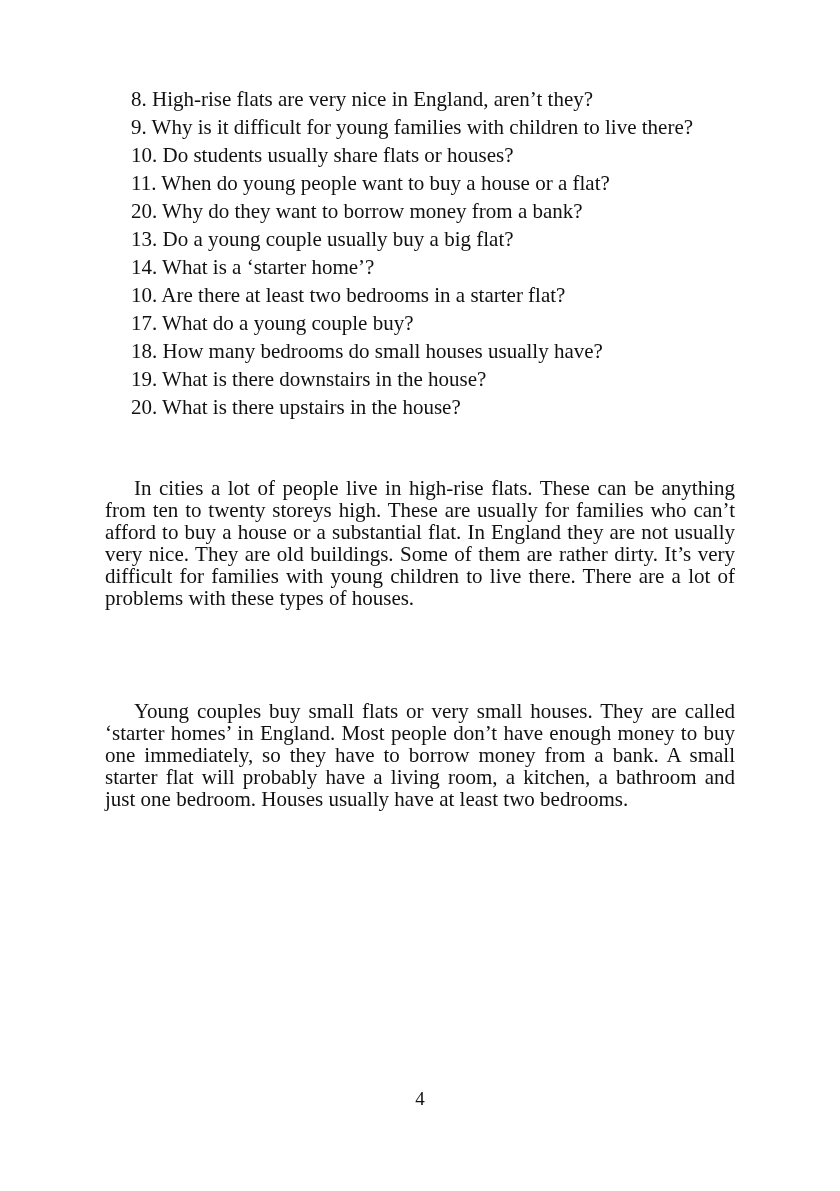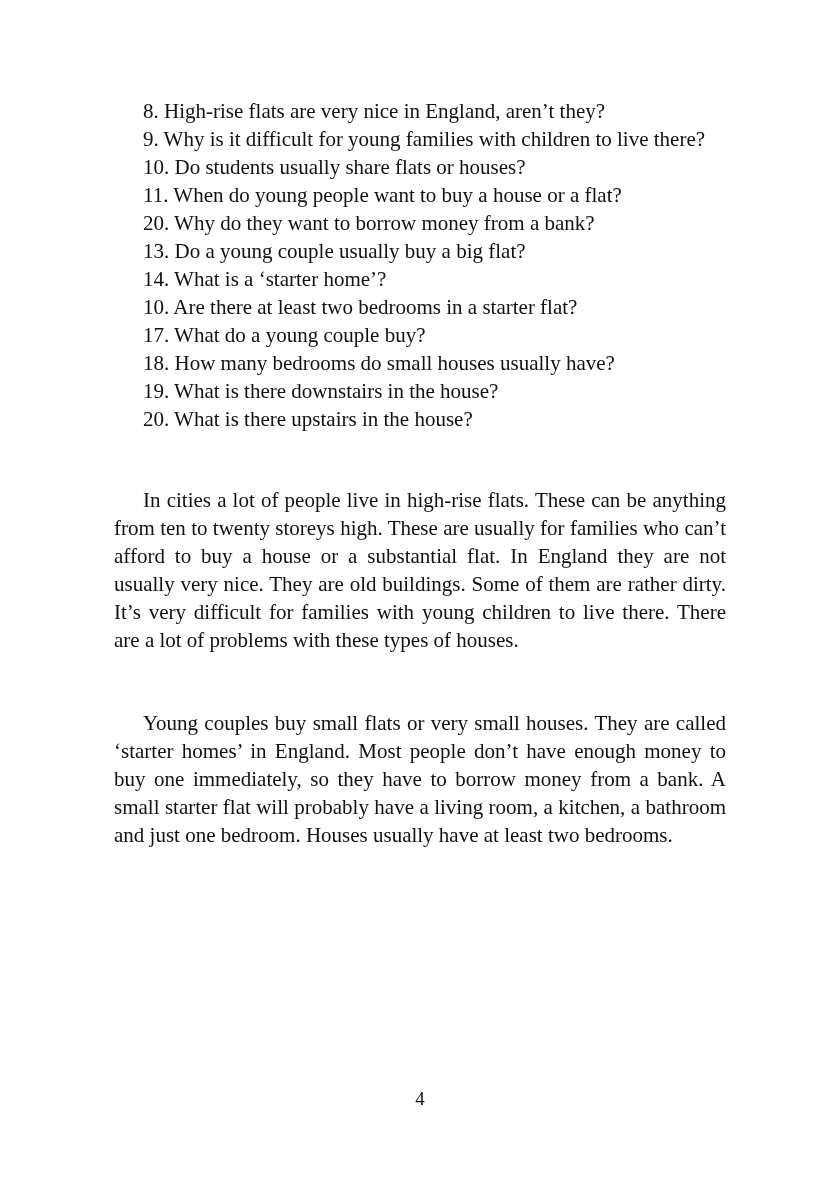--- a/index.html
+++ b/index.html
@@ -3,26 +3,26 @@
 <meta charset="utf-8">
 <style>
   html, body { margin: 0; padding: 0; background: #ffffff; }
   body { width: 840px; height: 1191px; position: relative; overflow: hidden; }
   .page {
     position: absolute; left: 0; top: 0; width: 840px; height: 1191px;
     font-family: "Liberation Serif", "DejaVu Serif", serif;
     color: #111111;
     font-size: 21px;
   }
-  .questions { position: absolute; left: 131px; top: 85px; margin: 12px; padding: 0; list-style: none; }
+  .questions { position: absolute; left: 131px; top: 85px; margin: 0; padding: 0; list-style: none; }
   .questions li { line-height: 28px; height: 28px; white-space: nowrap; }
   .section { position: absolute; left: 102px; width: 636px; }
   .section .heading { padding-left: 29px; line-height: 28px; height: 28px; }
   .section .para {
-    line-height: 28px; text-align: justify; text-indent: 29px; margin: 12px;
+    line-height: 22px; text-align: justify; text-indent: 29px; margin: 3px;
   }
   #training1 { top: 474px; }
   #training2 { top: 697px; }
   .page-number { position: absolute; left: 0; width: 840px; top: 1088px; text-align: center; font-size: 19px; }
 </style>
 </head>
 <body>
 
 <div class="page">
   <ol class="questions">

